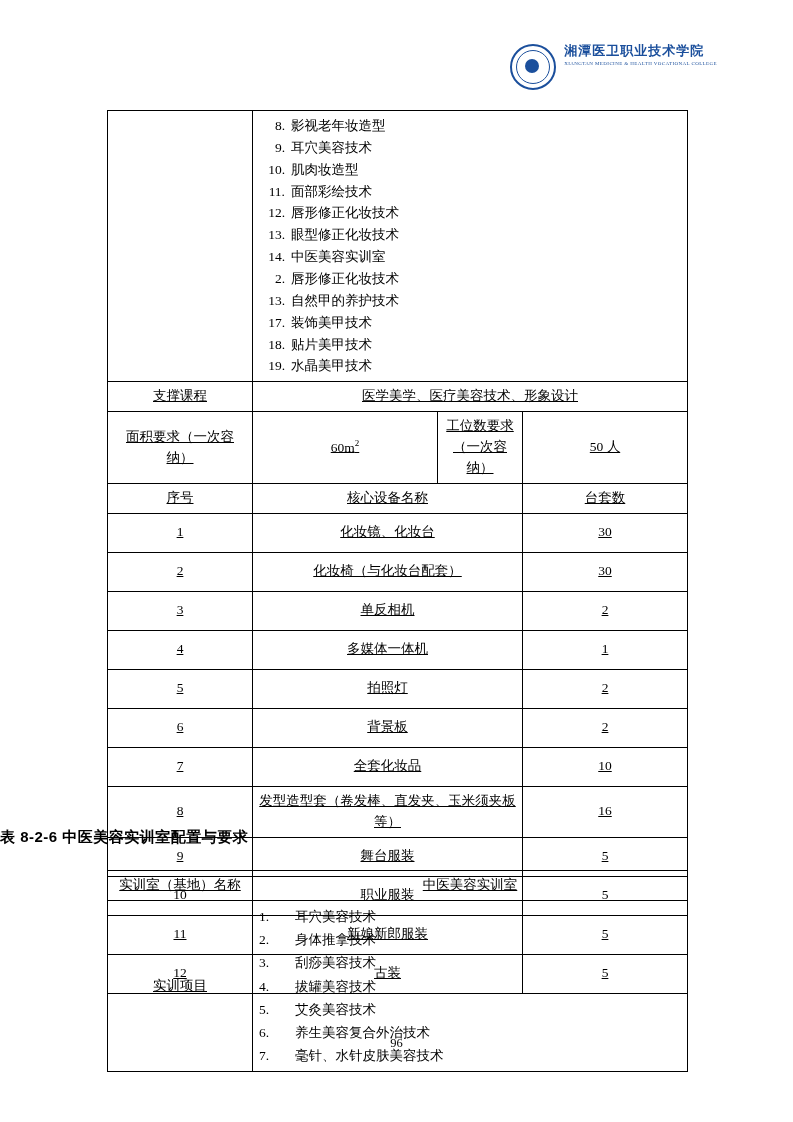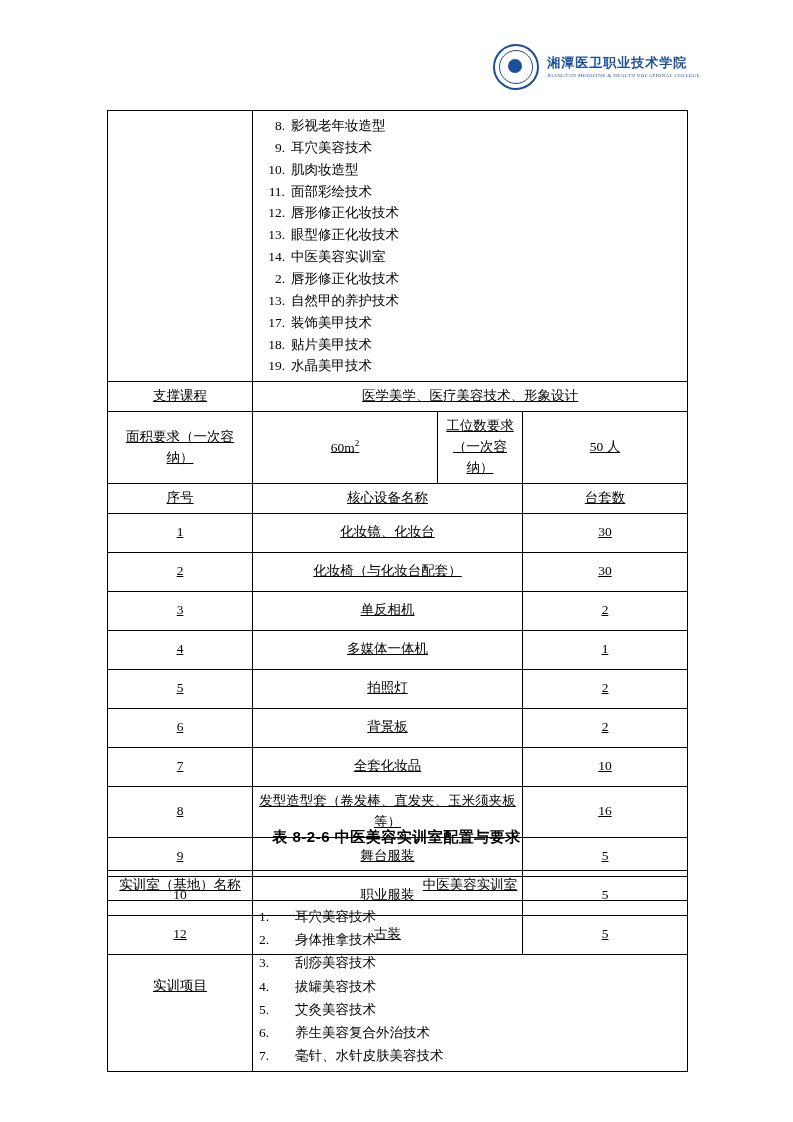--- a/index.html
+++ b/index.html
@@ -20,23 +20,23 @@
     position: relative;
     width: 793px;
     height: 1122px;
     box-sizing: border-box;
   }
 
   
   .logo-wrap {
     position: absolute;
     top: 44px;
-    right: 93px;
+    right: 76px;
     display: flex;
-    align-items: center;
+    align-items: flex-start;
     gap: 8px;
   }
   .logo-seal {
     width: 42px;
     height: 42px;
     border-radius: 50%;
     background: #ffffff;
     border: 2px solid #1b4f9c;
     position: relative;
     flex: none;
@@ -141,21 +141,21 @@
   .sup {
     font-size: 9px;
     vertical-align: super;
   }
 
   .caption {
     position: absolute;
     left: 0;
     top: 828px;
     width: 793px;
-    text-align: center;
+    text-align: left;
     font-size: 15px;
     font-weight: bold;
     font-family: "Liberation Sans", "DejaVu Sans", sans-serif;
     letter-spacing: 0.5px;
   }
 
   .page-number {
     position: absolute;
     left: 0;
     top: 1036px;
@@ -308,20 +308,25 @@
         <td class="c-center" style="height:30px">9</td>
         <td colspan="2" class="c-center">舞台服装</td>
         <td class="c-center">5</td>
       </tr>
       <tr>
         <td class="c-center" style="height:30px">10</td>
         <td colspan="2" class="c-center">职业服装</td>
         <td class="c-center">5</td>
       </tr>
       <tr>
+        <td class="c-center" style="height:30px">11</td>
+        <td colspan="2" class="c-center">新娘新郎服装</td>
+        <td class="c-center">5</td>
+      </tr>
+      <tr>
         <td class="c-center" style="height:30px">12</td>
         <td colspan="2" class="c-center">古装</td>
         <td class="c-center">5</td>
       </tr>
     </tbody>
   </table>
 
   <div class="caption">表 8-2-6  中医美容实训室配置与要求</div>
 
   <table id="table-2" class="doc-table">
@@ -365,14 +370,15 @@
             <li>
                 <span class="idx">7.</span>
                 <span>毫针、水针皮肤美容技术</span>
               </li>
           </ul>
         </td>
       </tr>
     </tbody>
   </table>
 
+  <div class="page-number">96</div>
 
 </div>
 
 </body></html>

